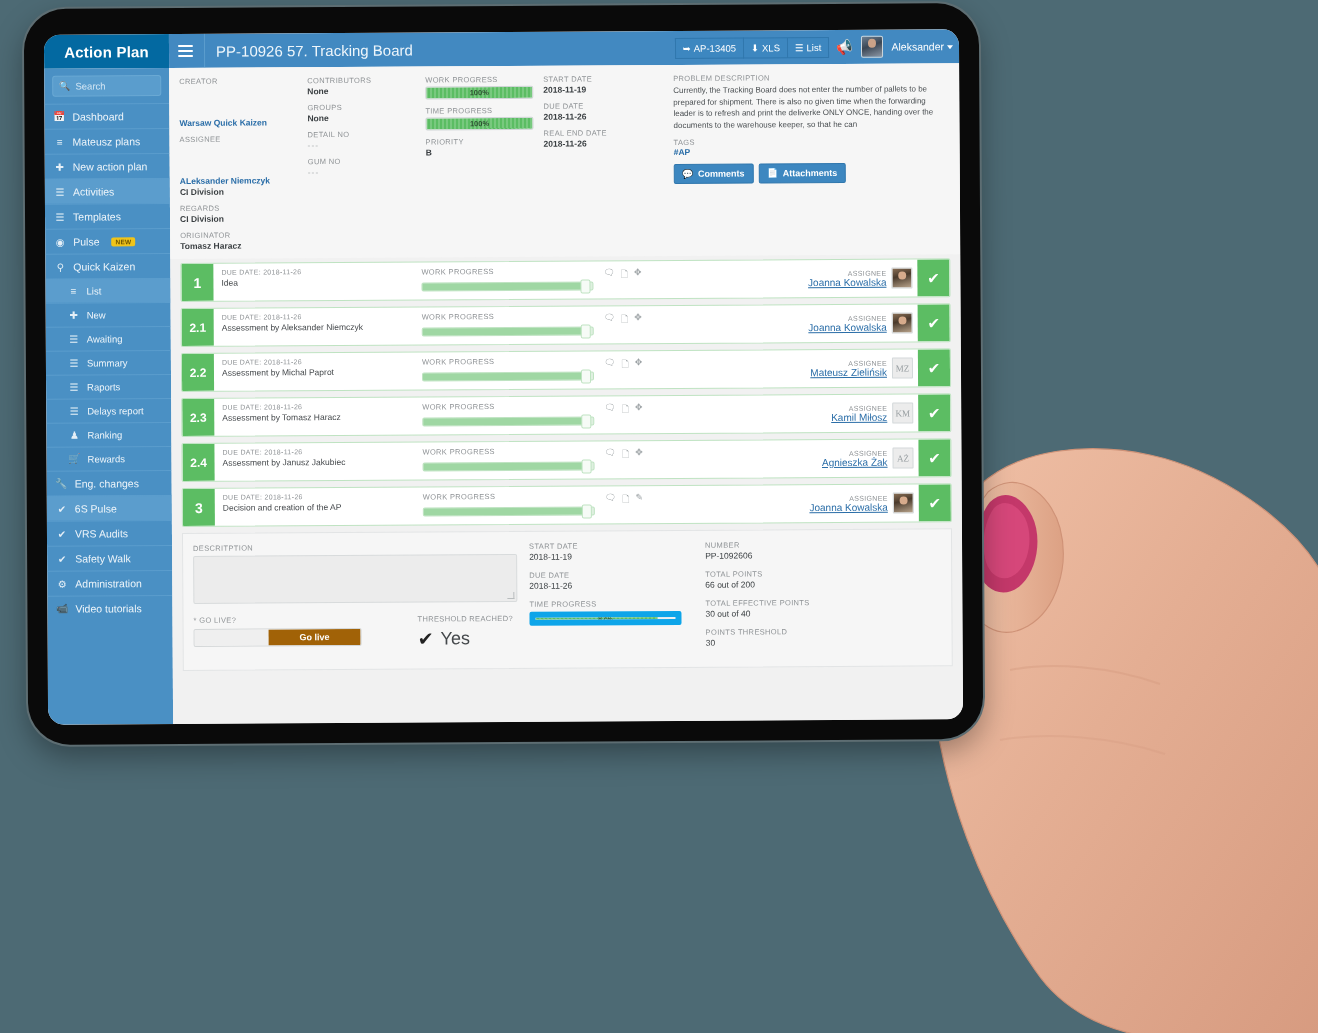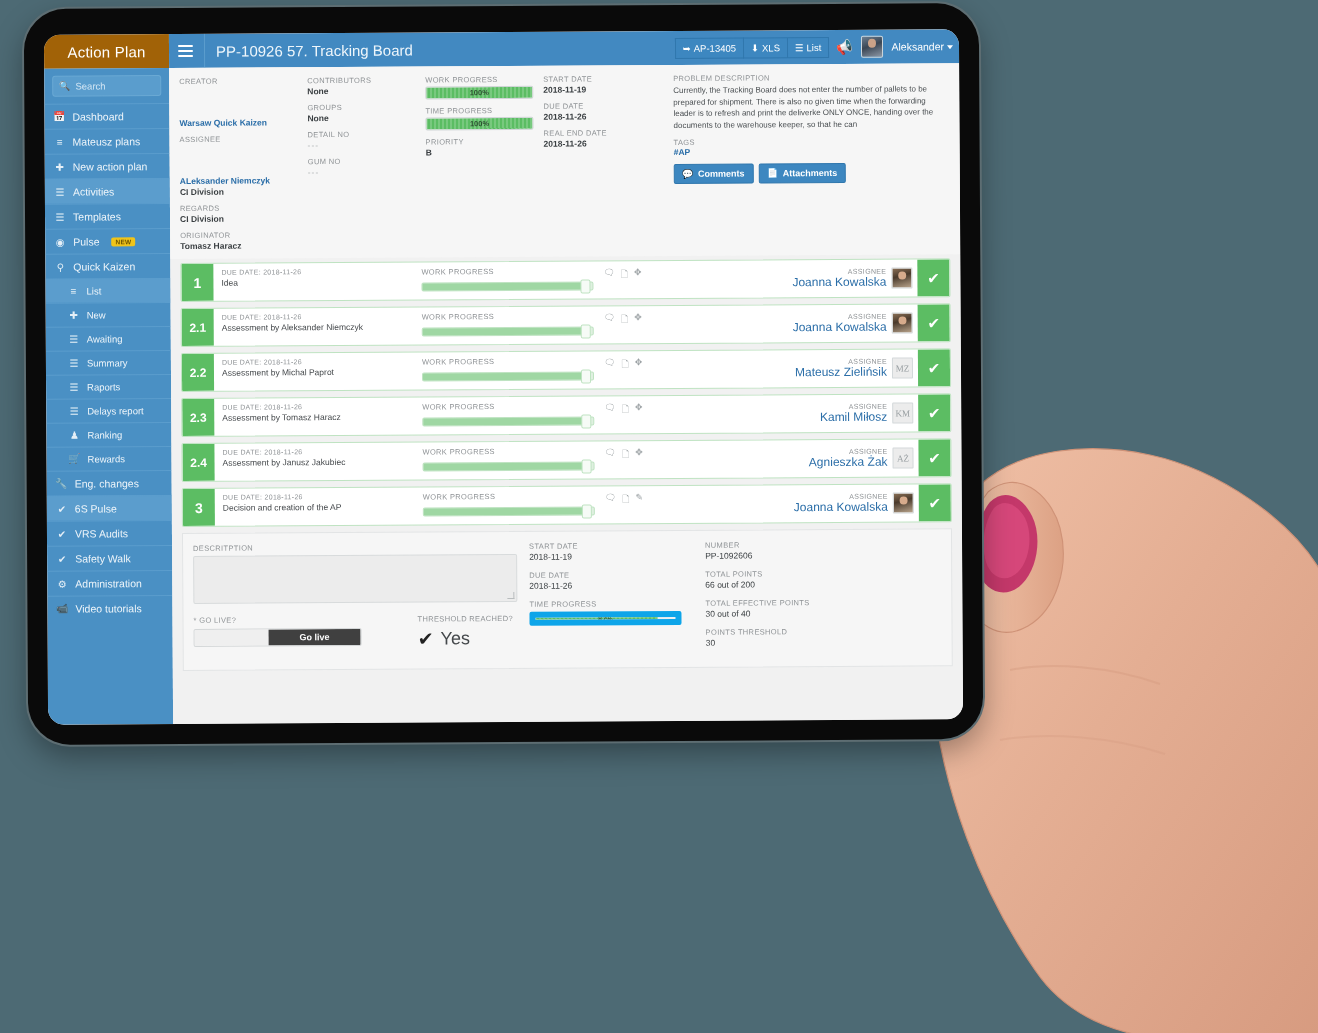--- a/index.html
+++ b/index.html
@@ -24,23 +24,23 @@
   }
   #tablet-camera{
     position:absolute; left:22px; top:355px; width:5px; height:5px;
     border-radius:50%; background:#2a2a2a;
   }
 
   
   .app { display:flex; flex-direction:column; width:100%; height:100%; }
   .topbar{ display:flex; height:34px; flex:0 0 34px; }
   .brand{
-    width:125px; flex:0 0 125px; background:#a16207; color:#fff;
+    width:125px; flex:0 0 125px; background:#0369a1; color:#fff;
     display:flex; align-items:center; justify-content:center;
-    font-weight:normal; font-size:15px; letter-spacing:.2px;
+    font-weight:bold; font-size:15px; letter-spacing:.2px;
   }
   .topbar-main{
     flex:1; background:#4289c1; display:flex; align-items:center;
     color:#fff; padding-right:6px;
   }
   .hamburger{
     width:28px; display:flex; flex-direction:column; gap:3px;
     align-items:center; justify-content:center; cursor:pointer; margin:0 5px 0 2px;
   }
   .hamburger i{ display:block; width:15px; height:2px; background:#fff; border-radius:1px; }
@@ -157,21 +157,21 @@
     position:absolute; top:-3px; width:10px; height:14px;
     background:#f6fbf6; border:1px solid #bfe3c2; border-radius:2px;
   }
   .task-icons{ display:flex; align-items:flex-start; gap:6px; padding:6px 0 0 2px; flex:1; }
   .task-icons .ic{ font-size:9px; color:#9aa0a3; cursor:pointer; }
   .task-assignee{
     display:flex; align-items:center; gap:5px; padding:0 5px 0 0; margin-left:auto;
   }
   .ta-text{ text-align:right; }
   .ta-lbl{ font-size:7px; color:#8e9295; letter-spacing:.35px; }
-  .ta-name{ font-size:12px; color:#2b6ea8; margin-top:0; }
+  .ta-name{ font-size:10px; color:#2b6ea8; margin-top:0;text-decoration:underline; }
   .ta-av{
     width:21px; height:21px; border-radius:1px; border:1px solid #d3d8da;
     display:flex; align-items:center; justify-content:center;
     font-size:9px; color:#9aa0a3; background:#ececec; font-family:"Liberation Serif", serif;
     overflow:hidden; position:relative;text-align:right;
   }
   .ta-av.photo{ background:linear-gradient(165deg,#8a6f55 0%,#4a3a2c 40%,#b9a48c 100%); }
   .ta-av.photo:after{
     content:""; position:absolute; left:50%; top:14%; width:44%; height:46%;
     transform:translateX(-50%); border-radius:50%; background:#d7ab8c;
@@ -197,21 +197,21 @@
     content:""; position:absolute; right:2px; bottom:2px; width:6px; height:6px;
     border-right:1px solid #b9bdbe; border-bottom:1px solid #b9bdbe;
   }
   .golive-row{ display:flex; gap:56px; margin-top:12px; }
   .golive-switch{
     margin-top:4px; width:168px; height:18px; display:flex;
     border:1px solid #d4d7d8; border-radius:2px; overflow:hidden; cursor:pointer;
   }
   .golive-switch .off{ flex:0 0 74px; background:#efefef; }
   .golive-switch .on{
-    flex:1; background:#404040; color:#fff; font-size:9px; font-weight:bold;
+    flex:1; background:#a16207; color:#fff; font-size:9px; font-weight:bold;
     display:flex; align-items:center; justify-content:center;
   }
   .yes-row{ display:flex; align-items:center; gap:7px; margin-top:4px; }
   .yes-check{ font-size:19px; color:#222; }
   .yes-text{ font-size:18px; color:#45494c; }
   .dc-field{ margin-bottom:9px; }
   .tp-bar{
     margin-top:3px; height:14px; background:#eceff0; border:6px solid #0ea5e9;
     border-radius:2px; position:relative; overflow:hidden; width:152px;
   }

